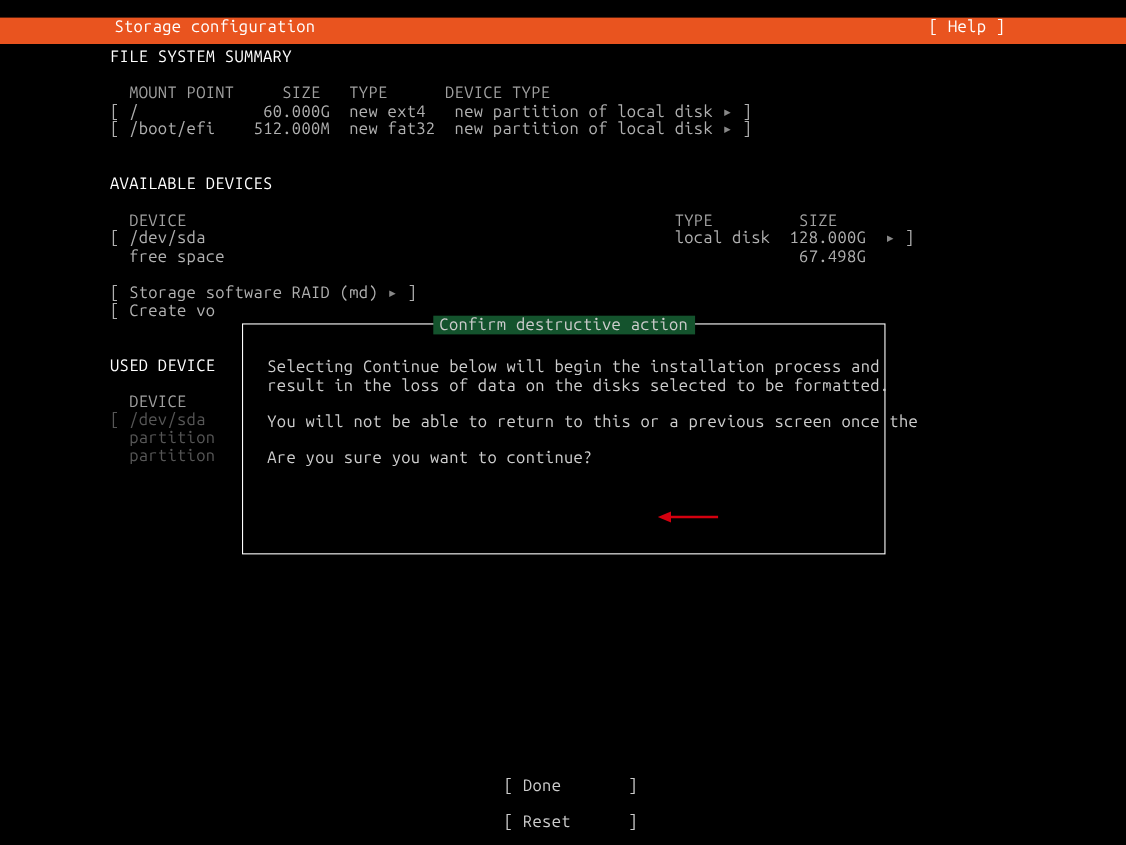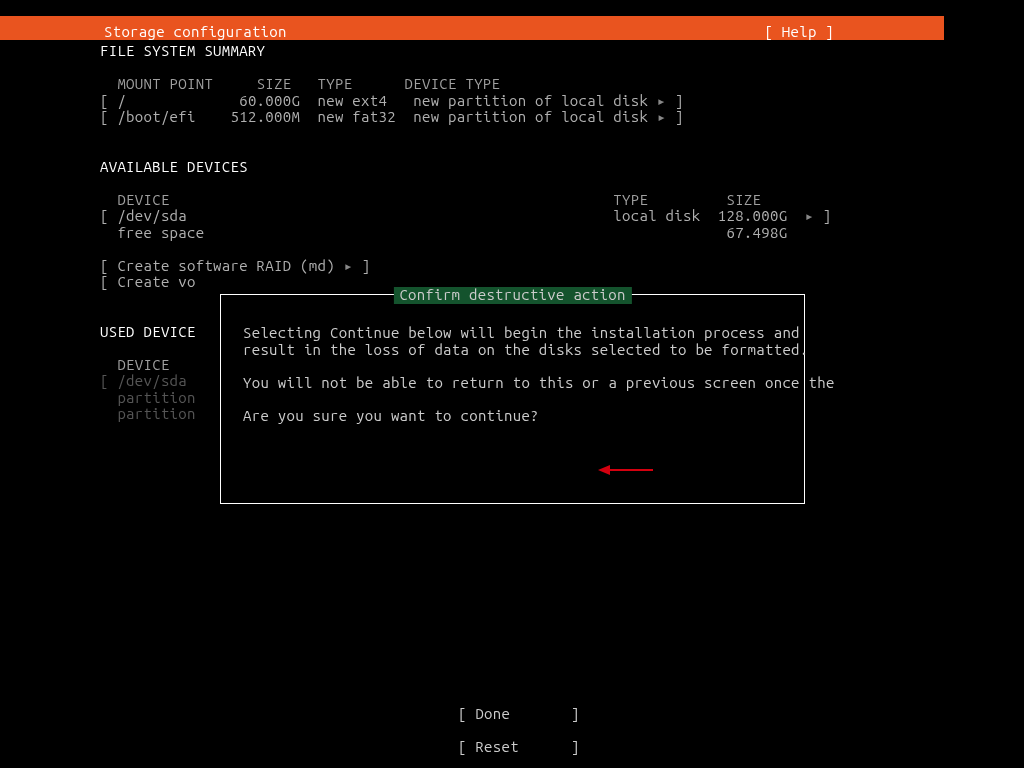--- a/index.html
+++ b/index.html
@@ -16,27 +16,27 @@
     letter-spacing: 0.3px;
   }
   pre {
     margin: 0;
     font-family: inherit;
   }
   .topbar {
     position: absolute;
     top: 16px;
     left: 0;
-    width: 944px;
+    width: 1024px;
     height: 24px;
     background: #e9541f;
     color: #fff;
     display: flex;
     justify-content: space-between;
-    align-items: flex-end;
+    align-items: flex-start;
     padding: 0 0;
   }
   .topbar-title {
     padding-left: 104px;
   }
   .topbar-help {
     padding-right: 110px;
   }
   .content {
     position: absolute;
@@ -125,21 +125,21 @@
 <span><span>[</span> <span>/</span>             <span>60.000G</span>  <span>new ext4</span>   <span>new partition of local disk</span> <span class="tri">▸</span> <span>]</span></span>
 <span><span>[</span> <span>/boot/efi</span>    <span>512.000M</span>  <span>new fat32</span>  <span>new partition of local disk</span> <span class="tri">▸</span> <span>]</span></span>
 
 
 <span class="bright">AVAILABLE DEVICES</span>
 
 <span class="hdr">  <span>DEVICE</span>                                                   <span>TYPE</span>         <span>SIZE</span></span>
 <span><span>[</span> <span>/dev/sda</span>                                                 <span>local disk</span>  <span>128.000G</span>  <span class="tri">▸</span> <span>]</span></span>
 <span><span> </span> <span>free space</span>                                                            <span>67.498G</span></span>
 
-<span>[ <span>Create software RAID (md)</span> <span class="tri">▸</span> ]</span>
+<span>[ <span>Storage software RAID (md)</span> <span class="tri">▸</span> ]</span>
 <span>[ <span>Create vo</span></span>
 
 
 <span class="bright">USED DEVICE</span>
 
 <span class="hdr">  <span>DEVICE</span></span>
 <span class="dim"><span>[</span> <span>/dev/sda</span></span>
 <span class="dim">  <span>partition</span></span>
 <span class="dim">  <span>partition</span></span>
 </pre>

